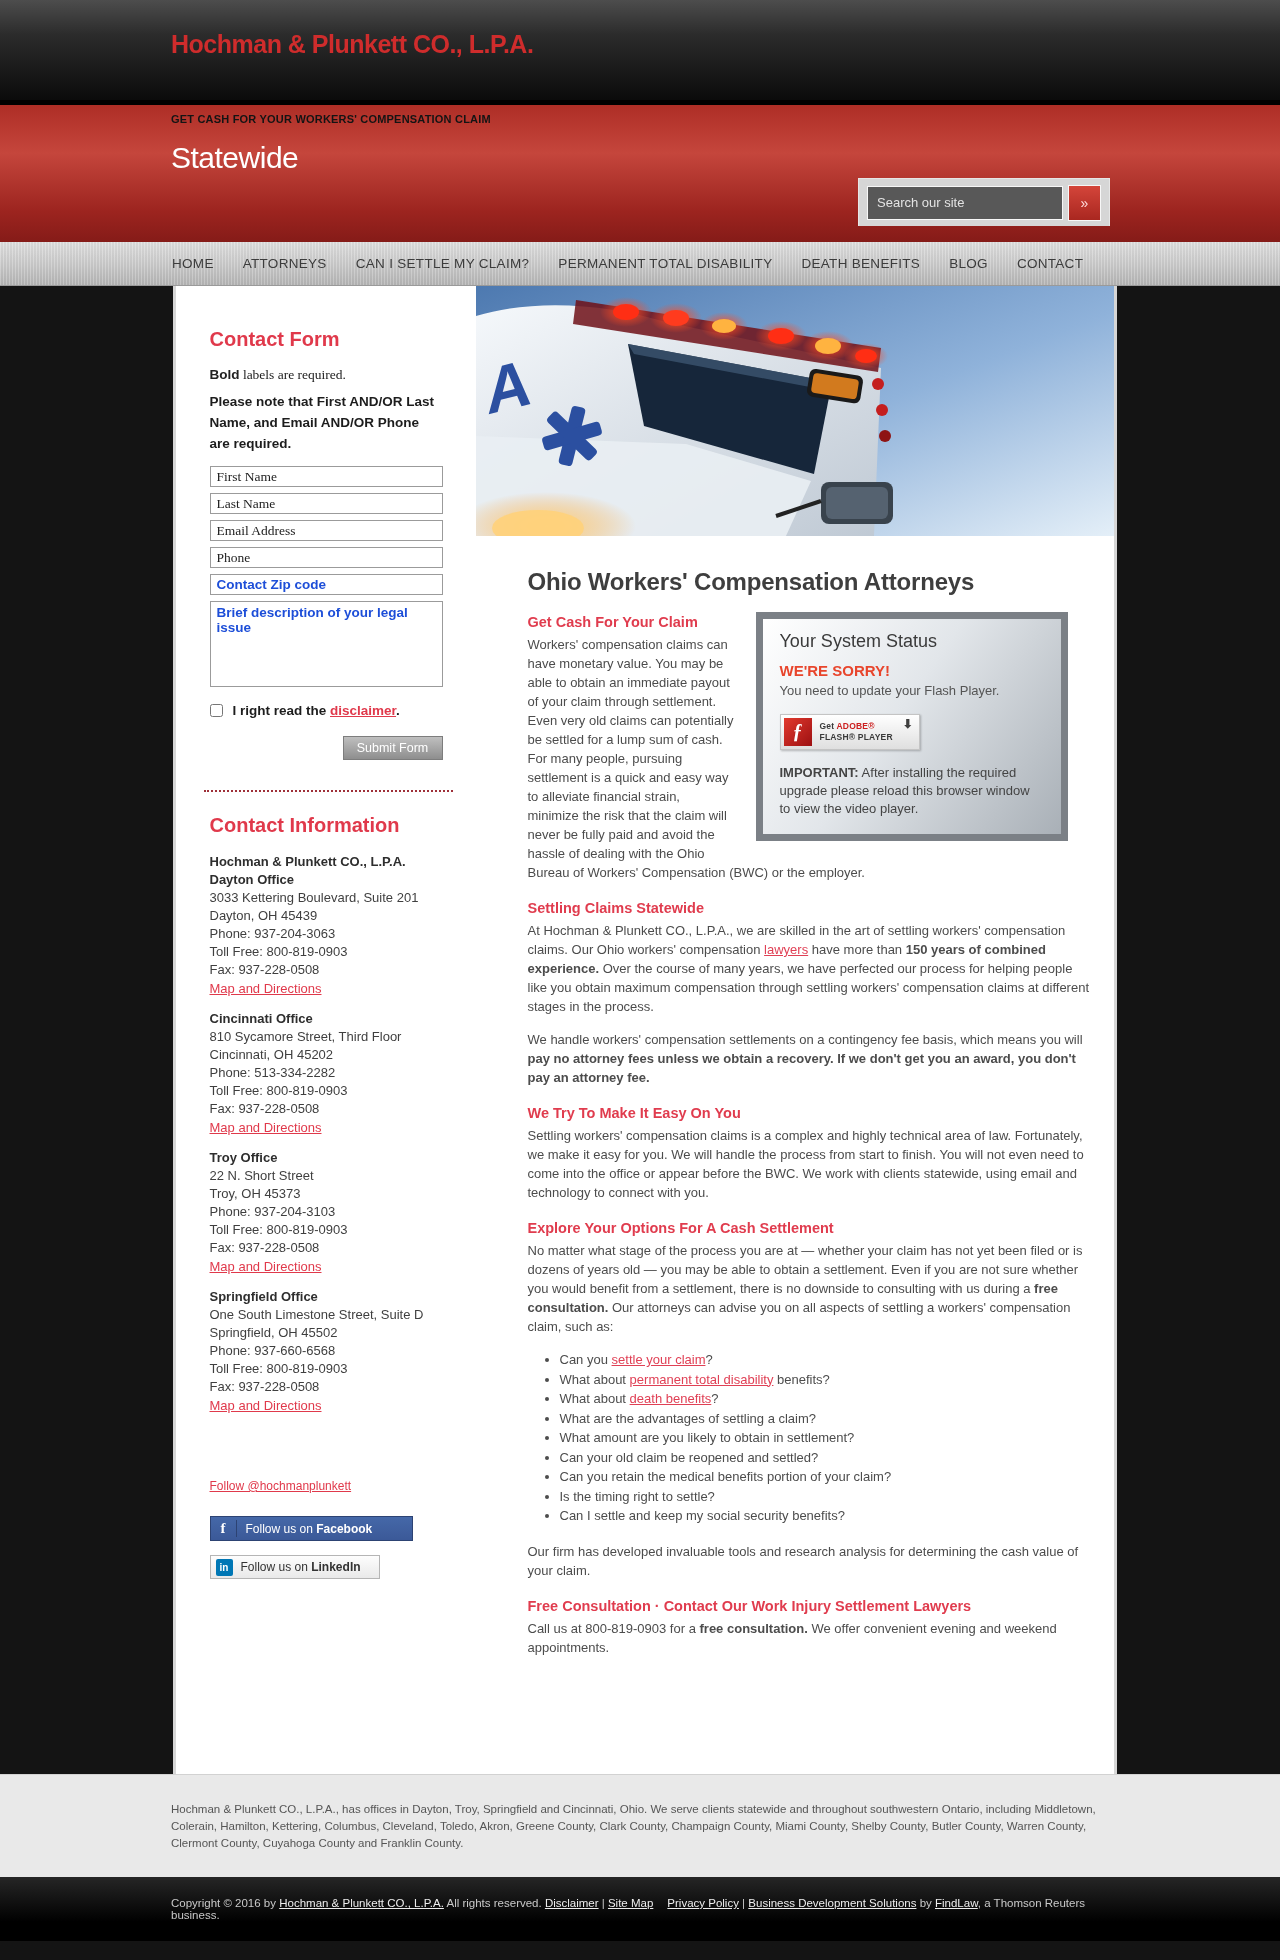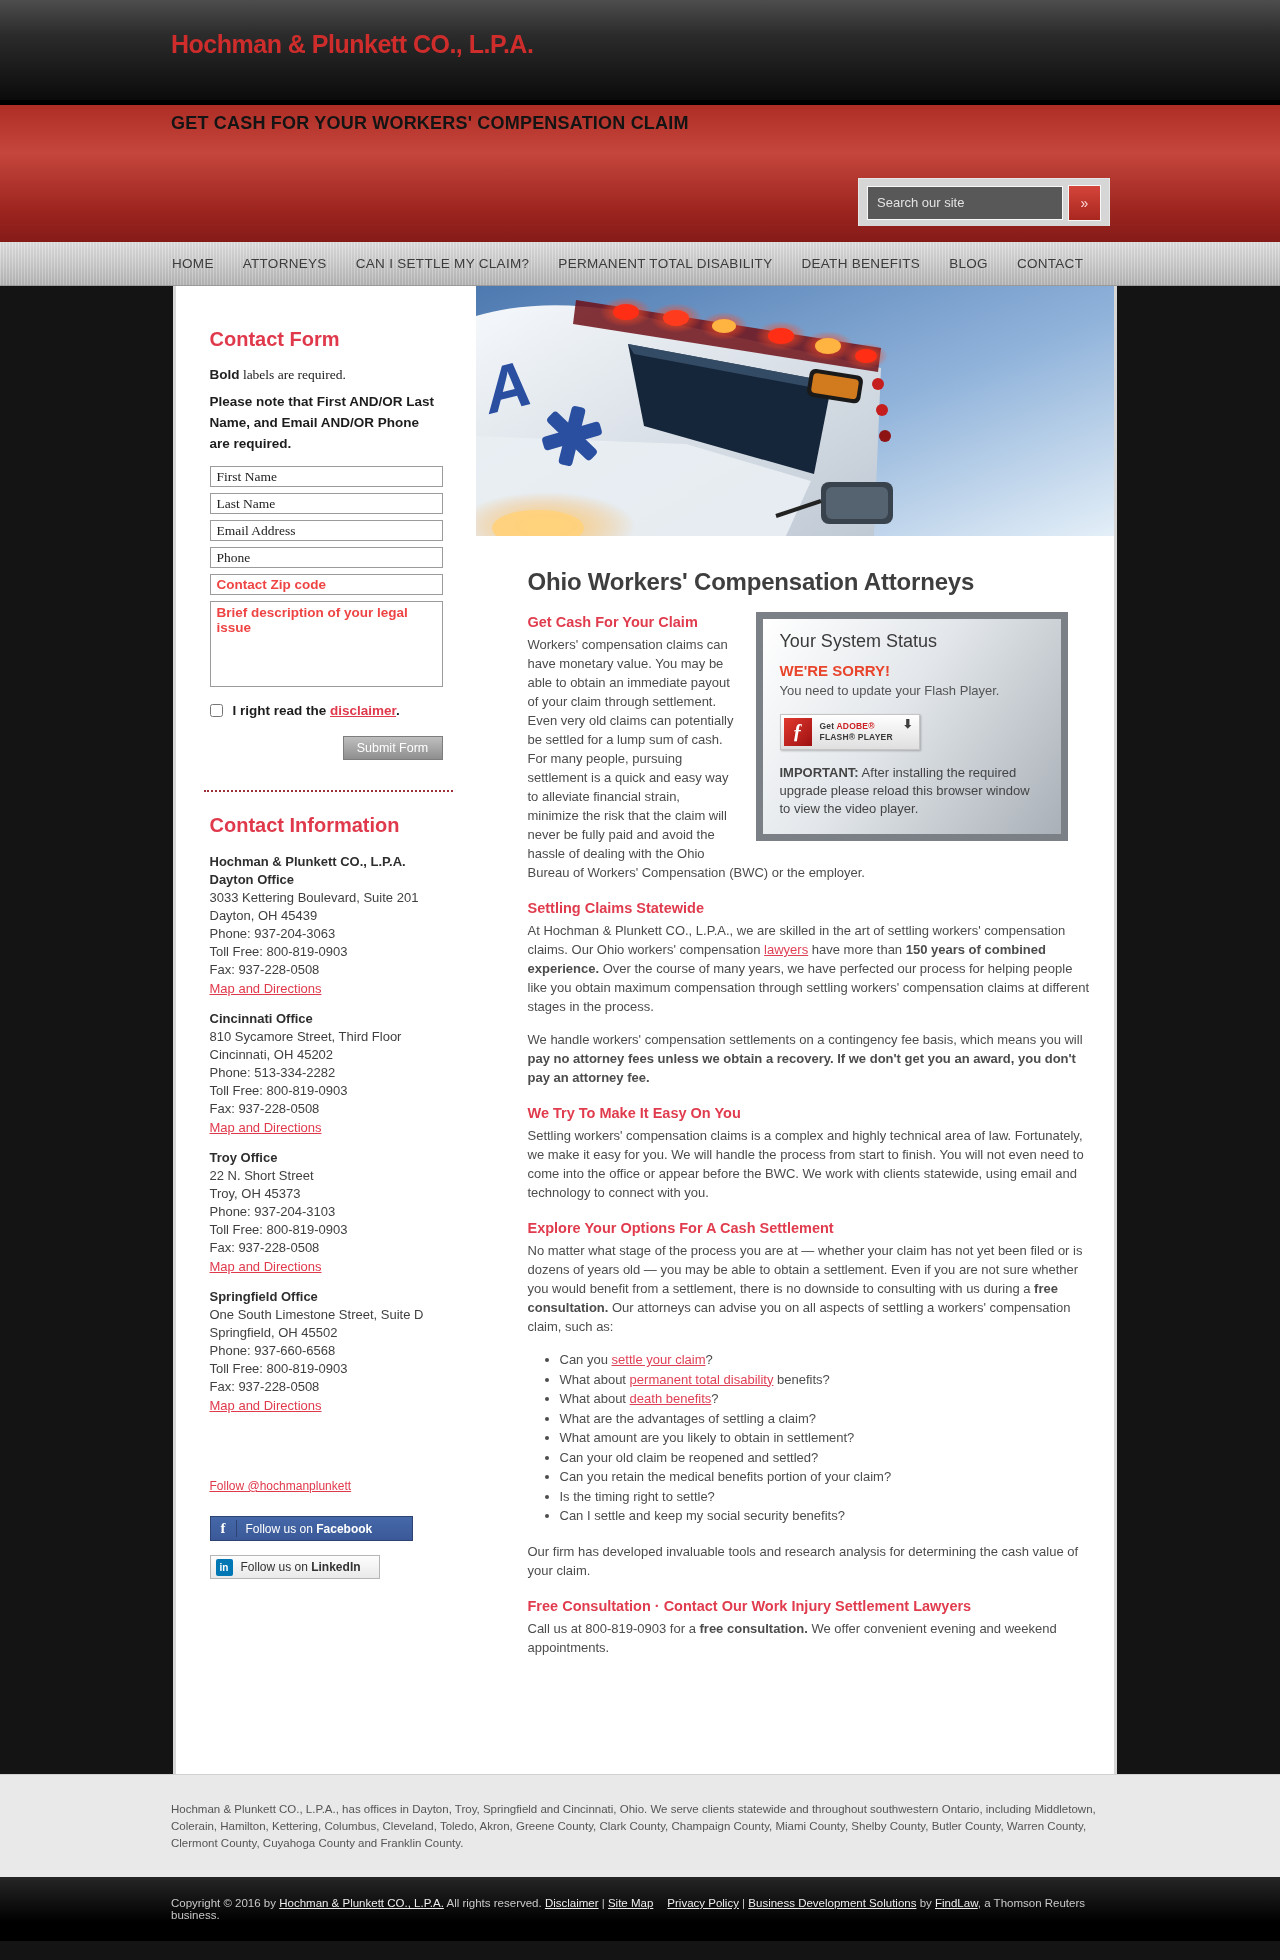--- a/index.html
+++ b/index.html
@@ -17,21 +17,21 @@
   }
   .brand-title {
     color:#cf2c2c; font-size:25px; font-weight:bold; letter-spacing:-0.5px; margin:0;
   }
   
   .banner {
     position:relative; height:137px;
     background:linear-gradient(180deg,#ae2e26 0%,#c5463c 35%,#9c241f 78%,#851b18 100%);
     padding:8px 0 0 171px;
   }
-  .banner-tagline { color:#141414; font-size:18px; font-weight:bold; letter-spacing:.2px; margin:0; }
+  .banner-tagline { color:#141414; font-size:11px; font-weight:bold; letter-spacing:.2px; margin:0; }
   .banner-headline { color:#fff; font-size:30px; font-weight:400; margin:16px 0 0; letter-spacing:-0.5px; }
   .search-box {
     position:absolute; right:170px; bottom:16px; width:252px; height:48px;
     background:#d6d6d6; border:1px solid #e6e6e6; border-bottom:none;
     display:flex; align-items:center; padding:0 8px; gap:5px;
   }
   .search-input {
     flex:1; height:34px; background:#585858; border:1px solid #f7f7f7;
     color:#eee; font-size:13px; padding:0 9px; font-family:"Liberation Sans",sans-serif;
   }
@@ -60,21 +60,21 @@
   .sidebar { width:300px; padding:20px 33px 0 34px; flex-shrink:0; }
   .side-heading { color:#e0394b; font-size:20px; font-weight:bold; margin:22px 0 16px; }
   .form-note { font-size:13.5px; color:#222; margin:0 0 8px; font-family:"Liberation Serif",serif; }
   .form-note b { font-family:"Liberation Sans",sans-serif; }
   .form-note2 { font-size:13.5px; font-weight:bold; color:#1d1d1d; margin:0 0 12px; line-height:21px; }
   .cform input[type=text] {
     width:100%; height:21px; border:1px solid #9b9b9b; background:#fff;
     margin-bottom:6px; padding:1px 6px; font-size:13.5px;
   }
   .inp-serif, .inp-serif::placeholder { font-family:"Liberation Serif",serif; color:#222; opacity:1; }
-  .inp-bold, .inp-bold::placeholder { font-family:"Liberation Sans",sans-serif; font-weight:bold; color:#ef4444; opacity:1; }
+  .inp-bold, .inp-bold::placeholder { font-family:"Liberation Sans",sans-serif; font-weight:bold; color:#1d4ed8; opacity:1; }
   .cform textarea {
     width:100%; height:86px; border:1px solid #9b9b9b; resize:none;
     padding:3px 6px; font-size:13.5px; margin-bottom:8px;
   }
   .disc-row { display:flex; align-items:flex-start; gap:10px; font-size:13.5px; font-weight:bold; color:#1d1d1d; margin:4px 0 0; }
   .disc-row input { margin:1px 0 0; width:13px; height:13px; }
   .red-link { color:#e0394b; text-decoration:underline; }
   .submit-row { text-align:right; margin:18px 0 0; }
   .submit-btn {
     width:100px; height:24px; color:#fff; font-size:12.5px; cursor:pointer;
@@ -146,20 +146,21 @@
 </style>
 </head>
 <body>
 
 <header class="site-header">
   <h1 class="brand-title">Hochman &amp; Plunkett CO., L.P.A.</h1>
 </header>
 
 <div class="banner">
   <p class="banner-tagline">GET CASH FOR YOUR WORKERS' COMPENSATION CLAIM</p>
+  <p class="banner-headline">Statewide</p>
   <div class="search-box">
     <input class="search-input" type="text" placeholder="Search our site" style="">
     <button class="search-btn">
       <span>»</span>
     </button>
   </div>
 </div>
 
 <nav class="main-nav">
   <div class="main-nav-inner">

